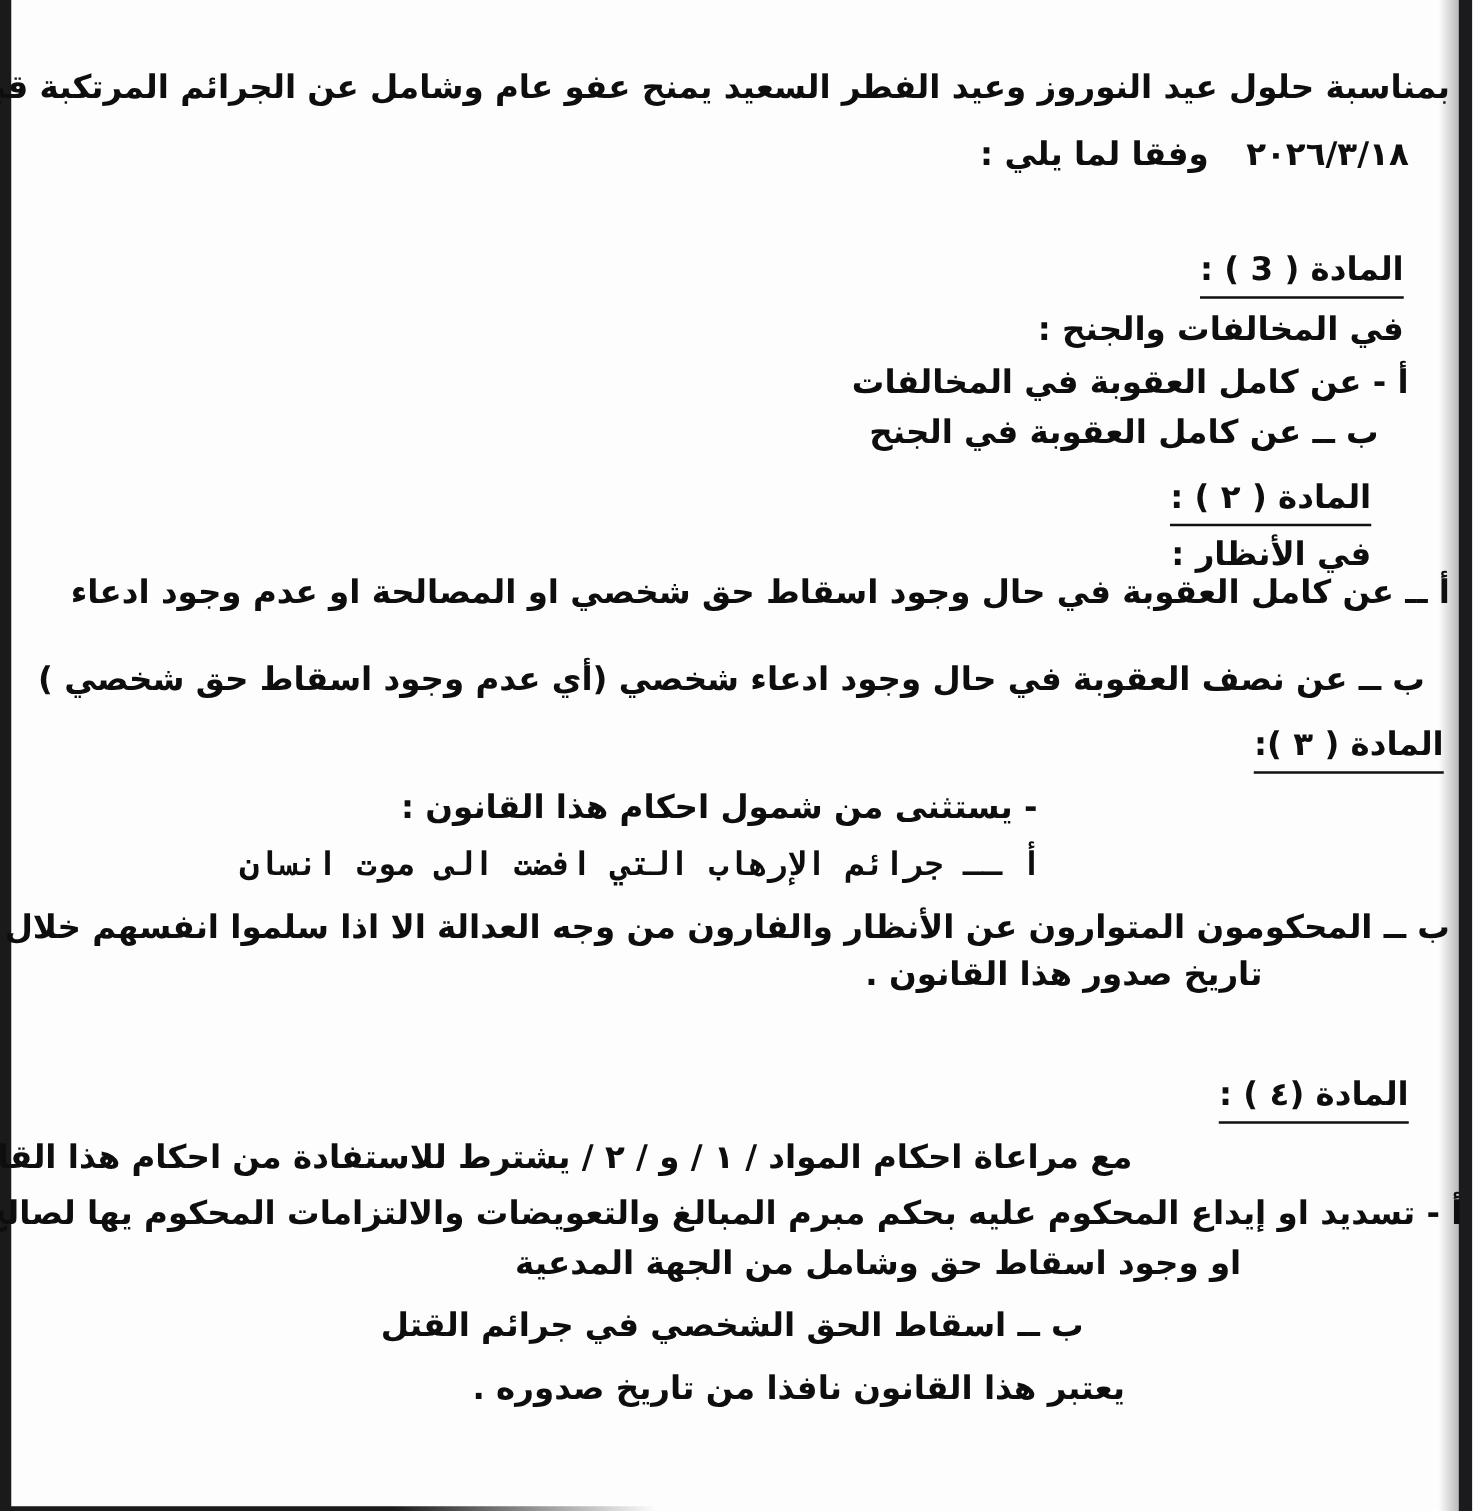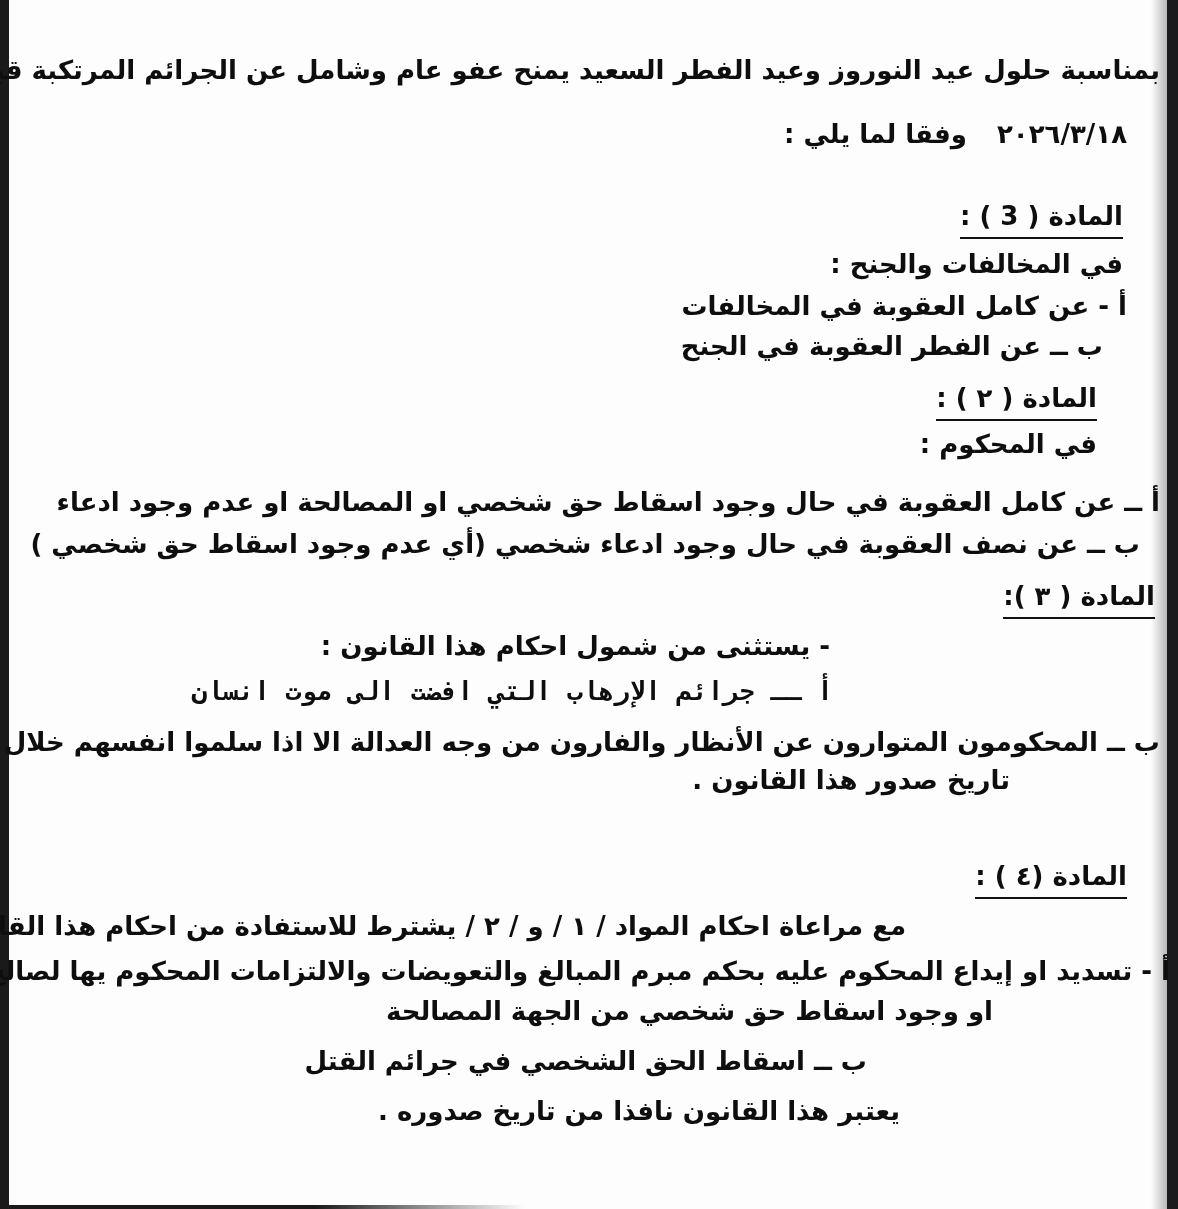--- a/index.html
+++ b/index.html
@@ -63,40 +63,40 @@
 
 <div class="page">
 
   <div class="edge-left"></div>
   <div class="edge-right-fade"></div>
   <div class="edge-right"></div>
   <div class="edge-bottom"></div>
 
   <div class="line" style="top:52px; right:18px;">بمناسبة حلول عيد النوروز وعيد الفطر السعيد يمنح عفو عام وشامل عن الجرائم المرتكبة قبل تاريخ</div>
 
-  <div class="line" style="top:116px; right:51px;">
+  <div class="line" style="top:106px; right:51px;">
     <span>٢٠٢٦/٣/١٨</span><span class="date-gap">وفقا لما يلي :</span>
   </div>
 
   <div class="line heading" style="top:198px; right:55px;">المادة ( 3 ) :</div>
   <div class="line" style="top:246px; right:55px;">في المخالفات والجنح :</div>
   <div class="line" style="top:288px; right:51px;text-align:right;">أ -  عن كامل العقوبة في المخالفات</div>
-  <div class="line" style="top:328px; right:75px;">ب ــ عن الفطر العقوبة في الجنح</div>
+  <div class="line" style="top:328px; right:75px;">ب ــ عن كامل العقوبة في الجنح</div>
 
   <div class="line heading" style="top:380px; right:81px;">المادة ( ٢ ) :</div>
-  <div class="line" style="top:426px; right:81px;">في المحكوم :</div>
-  <div class="line" style="top:484px; right:18px;">أ ــ عن كامل العقوبة في حال وجود اسقاط حق شخصي او المصالحة او عدم وجود ادعاء</div>
+  <div class="line" style="top:426px; right:81px;">في الأنظار :</div>
+  <div class="line" style="top:456px; right:18px;">أ ــ عن كامل العقوبة في حال وجود اسقاط حق شخصي او المصالحة او عدم وجود ادعاء</div>
   <div class="line" style="top:526px; right:38px;">ب ــ عن نصف العقوبة في حال وجود ادعاء شخصي (أي عدم وجود اسقاط حق شخصي )</div>
 
   <div class="line heading" style="top:578px; right:23px;">المادة ( ٣ ):</div>
   <div class="line" style="top:628px; right:348px;">-   يستثنى من شمول احكام هذا القانون :</div>
   <div class="line" style="top:675px; right:345px;font-family:Liberation Mono, monospace;">أ ــ جرائم الإرهاب التي افضت الى موت انسان</div>
   <div class="line" style="top:724px; right:18px;">ب ــ المحكومون المتوارون  عن الأنظار والفارون من وجه العدالة الا اذا سلموا انفسهم خلال ستين يوما من</div>
   <div class="line" style="top:762px; right:168px;">تاريخ صدور هذا القانون .</div>
 
   <div class="line heading" style="top:858px; right:51px;">المادة (٤ ) :</div>
   <div class="line" style="top:908px; right:272px;">مع مراعاة احكام المواد / ١ / و / ٢ / يشترط للاستفادة من احكام هذا القانون:</div>
   <div class="line" style="top:953px; right:8px;">أ - تسديد او إيداع المحكوم عليه  بحكم مبرم المبالغ والتعويضات والالتزامات المحكوم يها   لصالح الجهة المدعية</div>
-  <div class="line" style="top:993px; right:185px;">او وجود اسقاط حق شخصي من الجهة المصالحة</div>
+  <div class="line" style="top:993px; right:185px;">او وجود اسقاط حق وشامل من الجهة المدعية</div>
   <div class="line" style="top:1043px; right:311px;text-align:right;">ب ــ اسقاط الحق الشخصي في جرائم القتل</div>
   <div class="line" style="top:1093px; right:278px;">يعتبر هذا القانون نافذا من تاريخ صدوره .</div>
 
 </div>
 
 </body></html>

